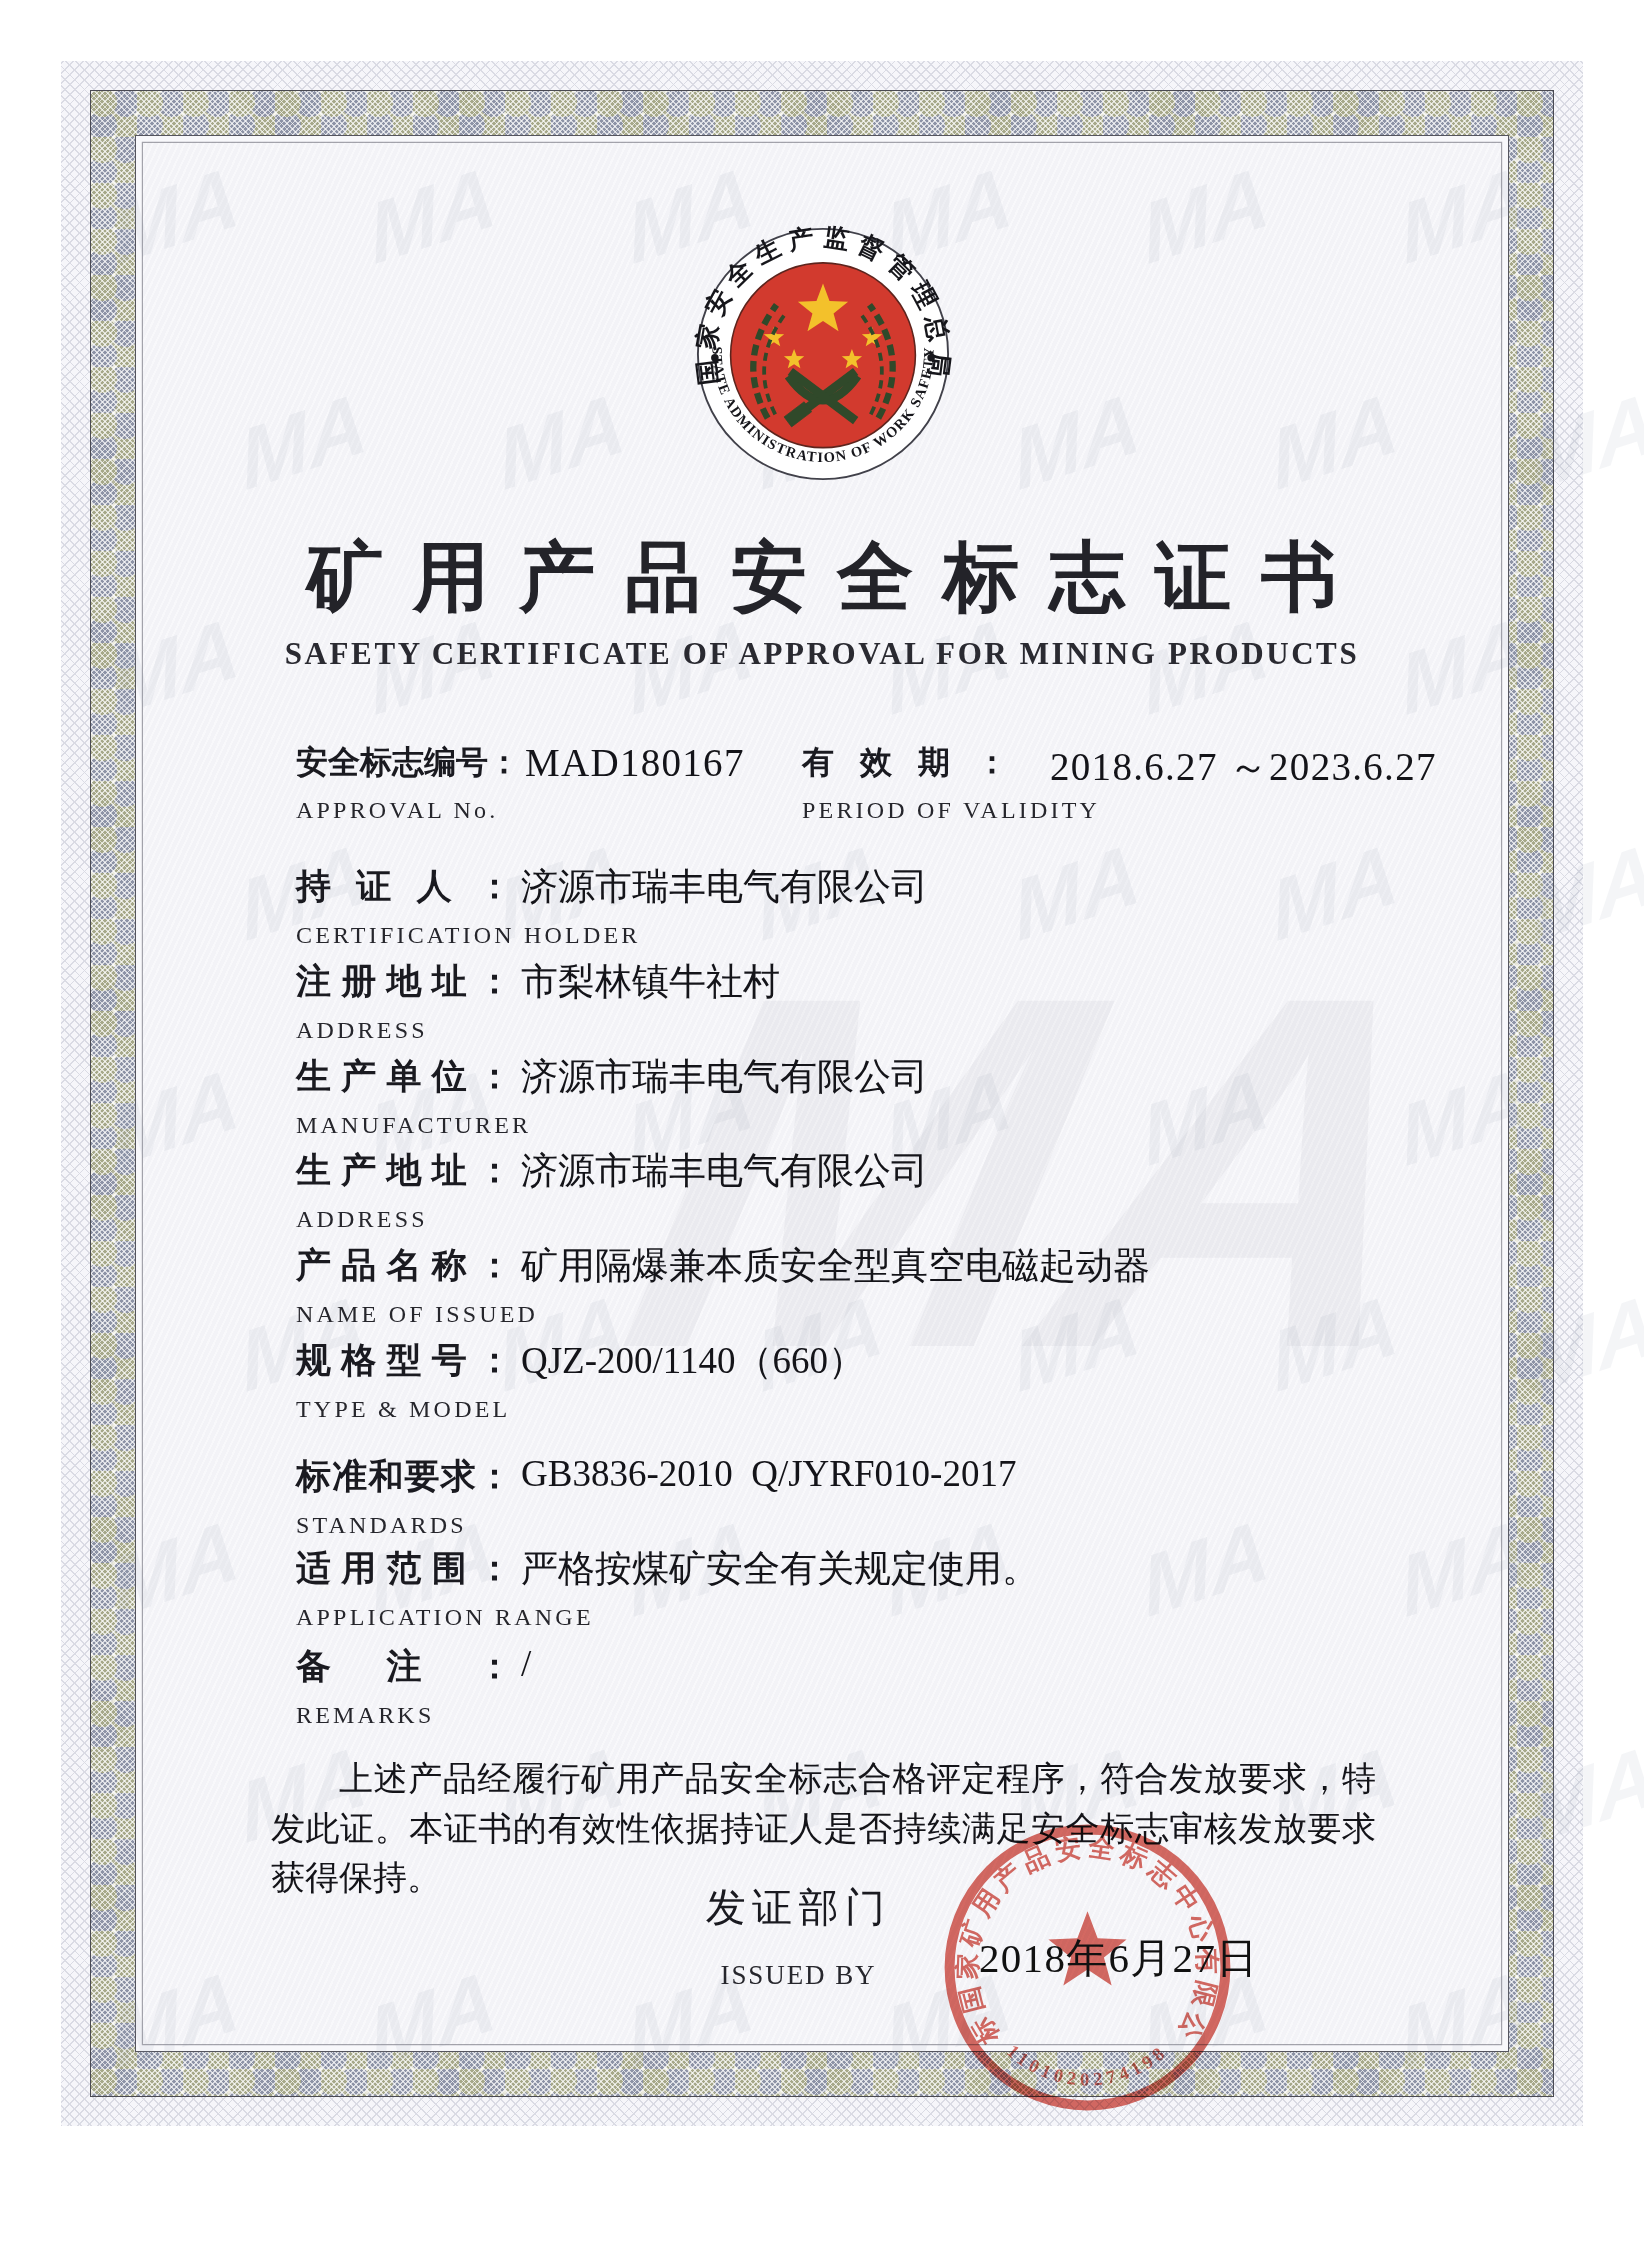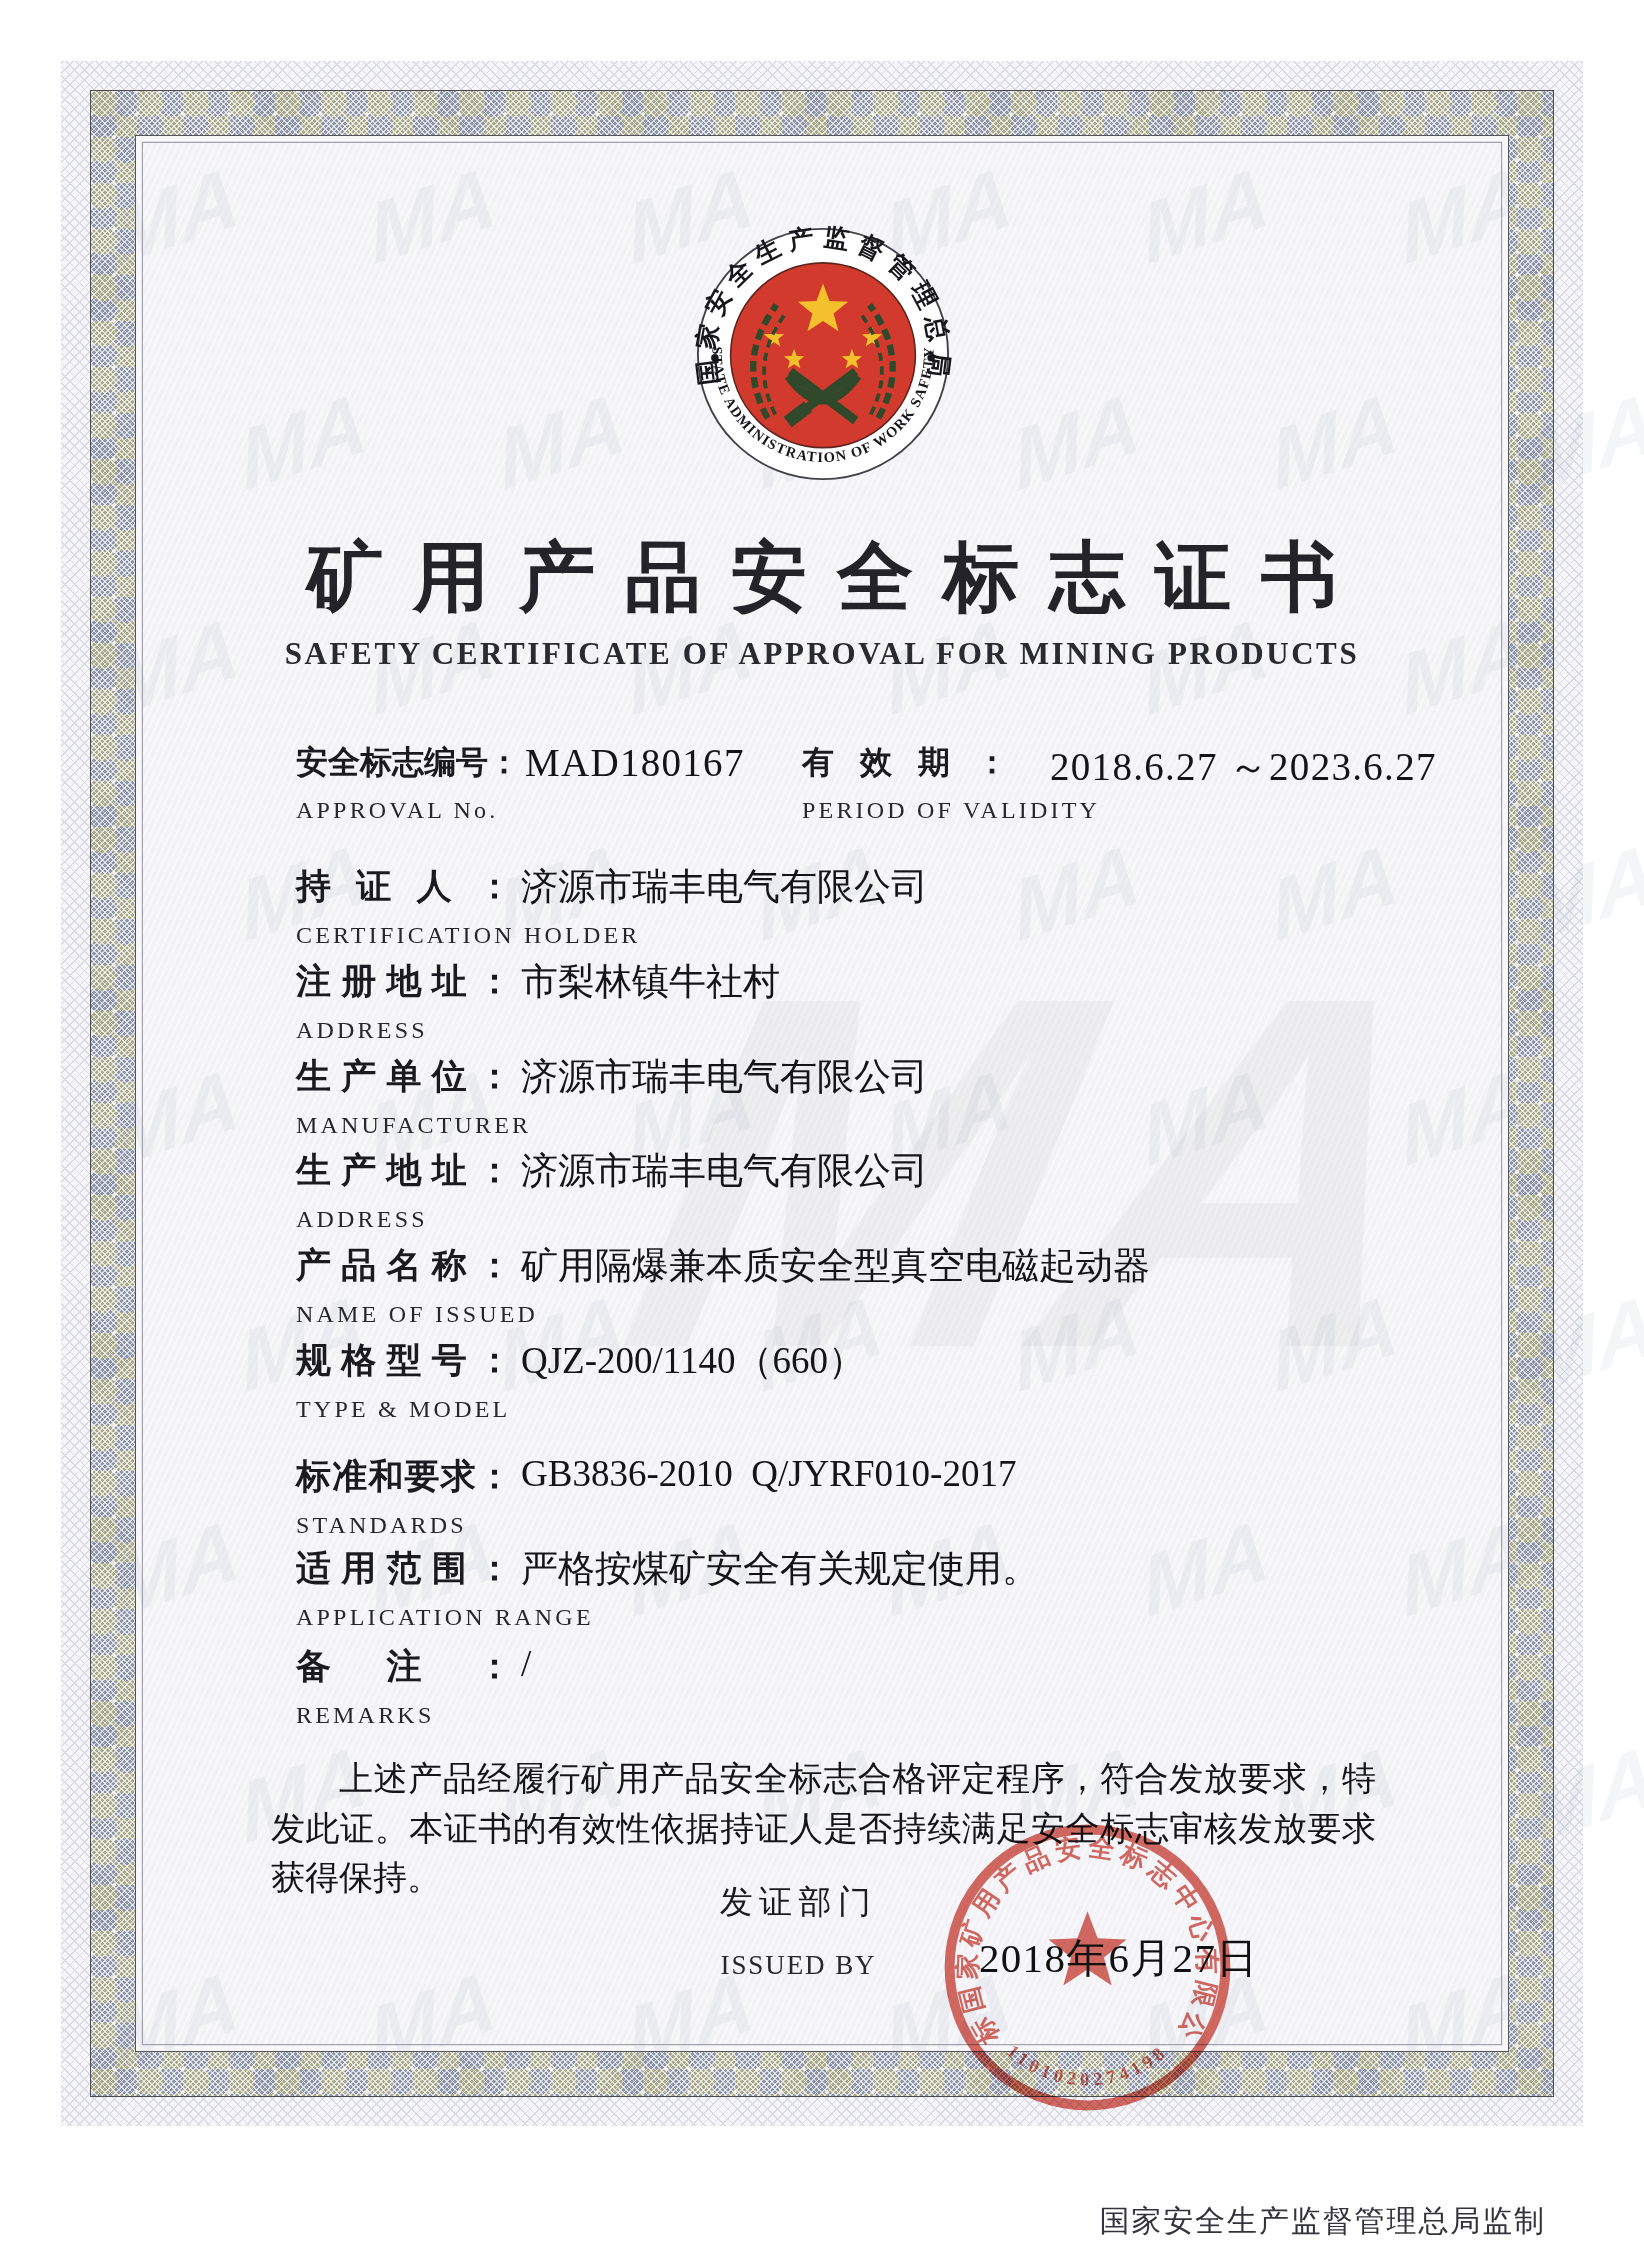--- a/index.html
+++ b/index.html
@@ -94,21 +94,21 @@
 
   
   .statement{
     position:absolute;left:271px;top:1754px;width:1105px;
     font-size:34px;line-height:1.46;text-align:justify;text-indent:2em;
     color:#141419;
   }
 
   
   .issued{position:absolute;left:657px;top:1880px;width:283px;text-align:center;}
-  .issued-cn{font-size:33px;letter-spacing:6.4px;color:#1a1a20;}
+  .issued-cn{font-size:40px;letter-spacing:6.4px;color:#1a1a20;}
   .issued-en{font-size:27px;letter-spacing:1.9px;margin-top:25px;color:#26262c;}
   .seal{position:absolute;left:935px;top:1815px;width:305px;height:305px;mix-blend-mode:multiply;}
   .issue-date{
     position:absolute;left:979px;top:1931px;font-size:41px;letter-spacing:1.3px;
     color:#111;white-space:nowrap;
   }
 
   
   .footer-imprint{
     position:absolute;right:98px;top:2201px;font-size:30px;letter-spacing:1.9px;
@@ -300,16 +300,15 @@
         <textPath href="#sealTop" startOffset="50%" text-anchor="middle">安标国家矿用产品安全标志中心有限公司</textPath>
       </text>
       <text font-size="28" font-weight="bold" fill="#d4574e" letter-spacing="7">
         <textPath href="#sealBot" startOffset="50%" text-anchor="middle">1101020274198</textPath>
       </text>
     </g>
   </svg>
 
   <div class="issue-date">2018年6月27日</div>
 
-  <div class="footer-imprint">国家安全生产监督管理总局监制</div>
 
 </div>
 
 
 </body></html>

